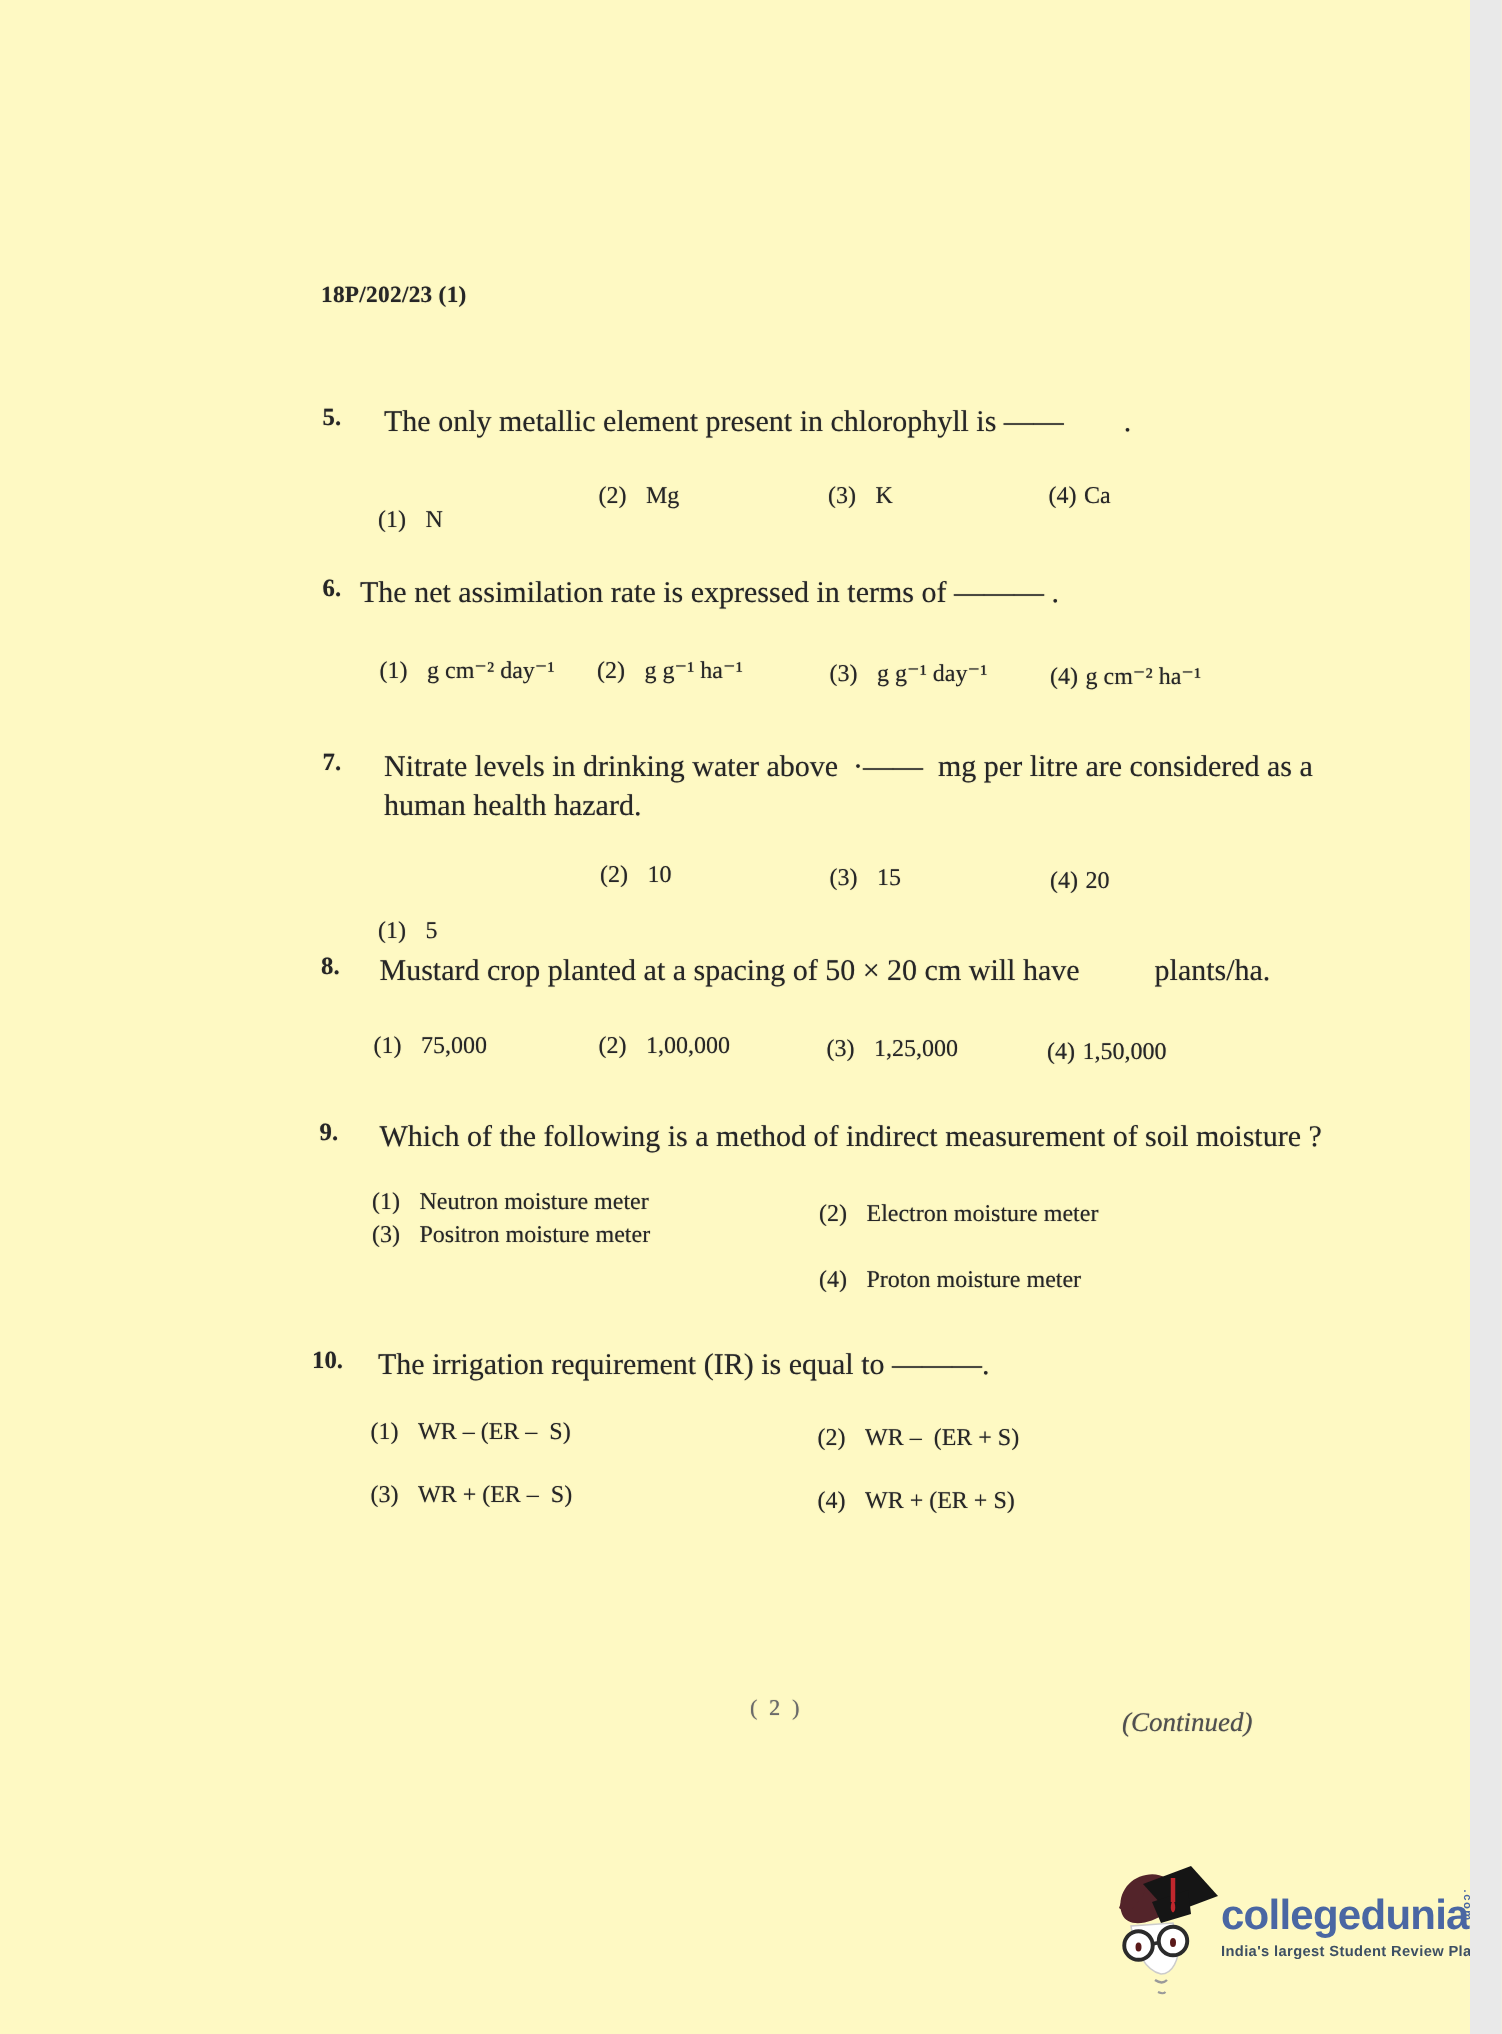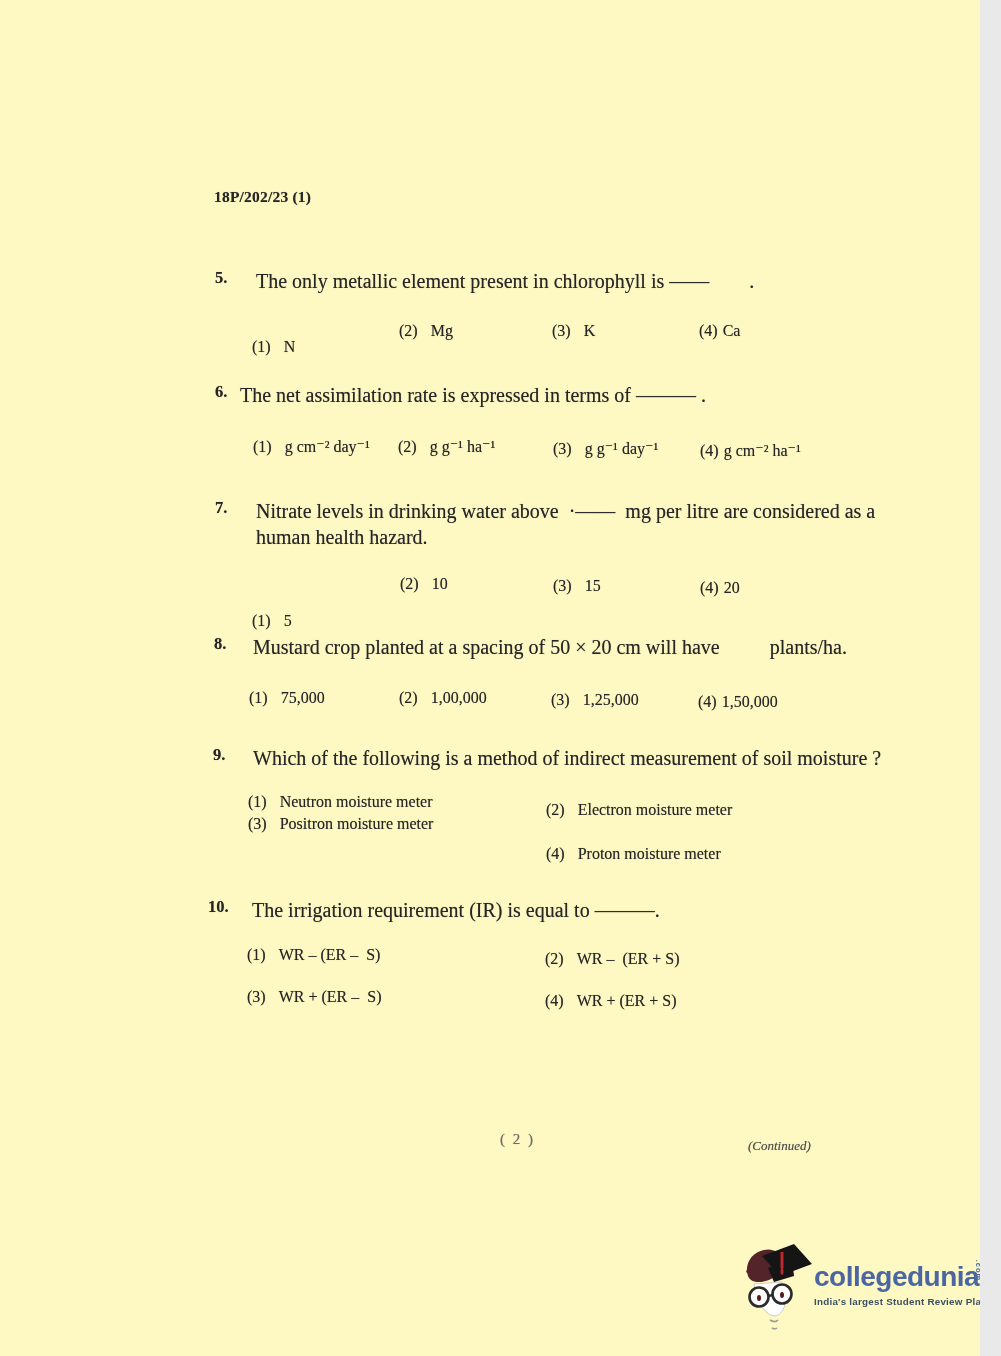--- a/index.html
+++ b/index.html
@@ -41,21 +41,21 @@
   .footer-page {
     position: absolute;
     left: 500px; top: 1131px;
     font-size: 15px;
     color: #6a6a6a;
     letter-spacing: 2px;
   }
   .footer-continued {
     position: absolute;
     left: 748px; top: 1138px;
-    font-size: 13px;
+    font-size: 18px;
     font-style: italic;
     color: #4f4f4f;
   }
   
   .logo {
     position: absolute;
     left: 742px; top: 1240px;
     width: 250px; height: 95px;
   }
   .logo-mascot { position: absolute; left: 0; top: 2px; width: 72px; height: 88px; }

